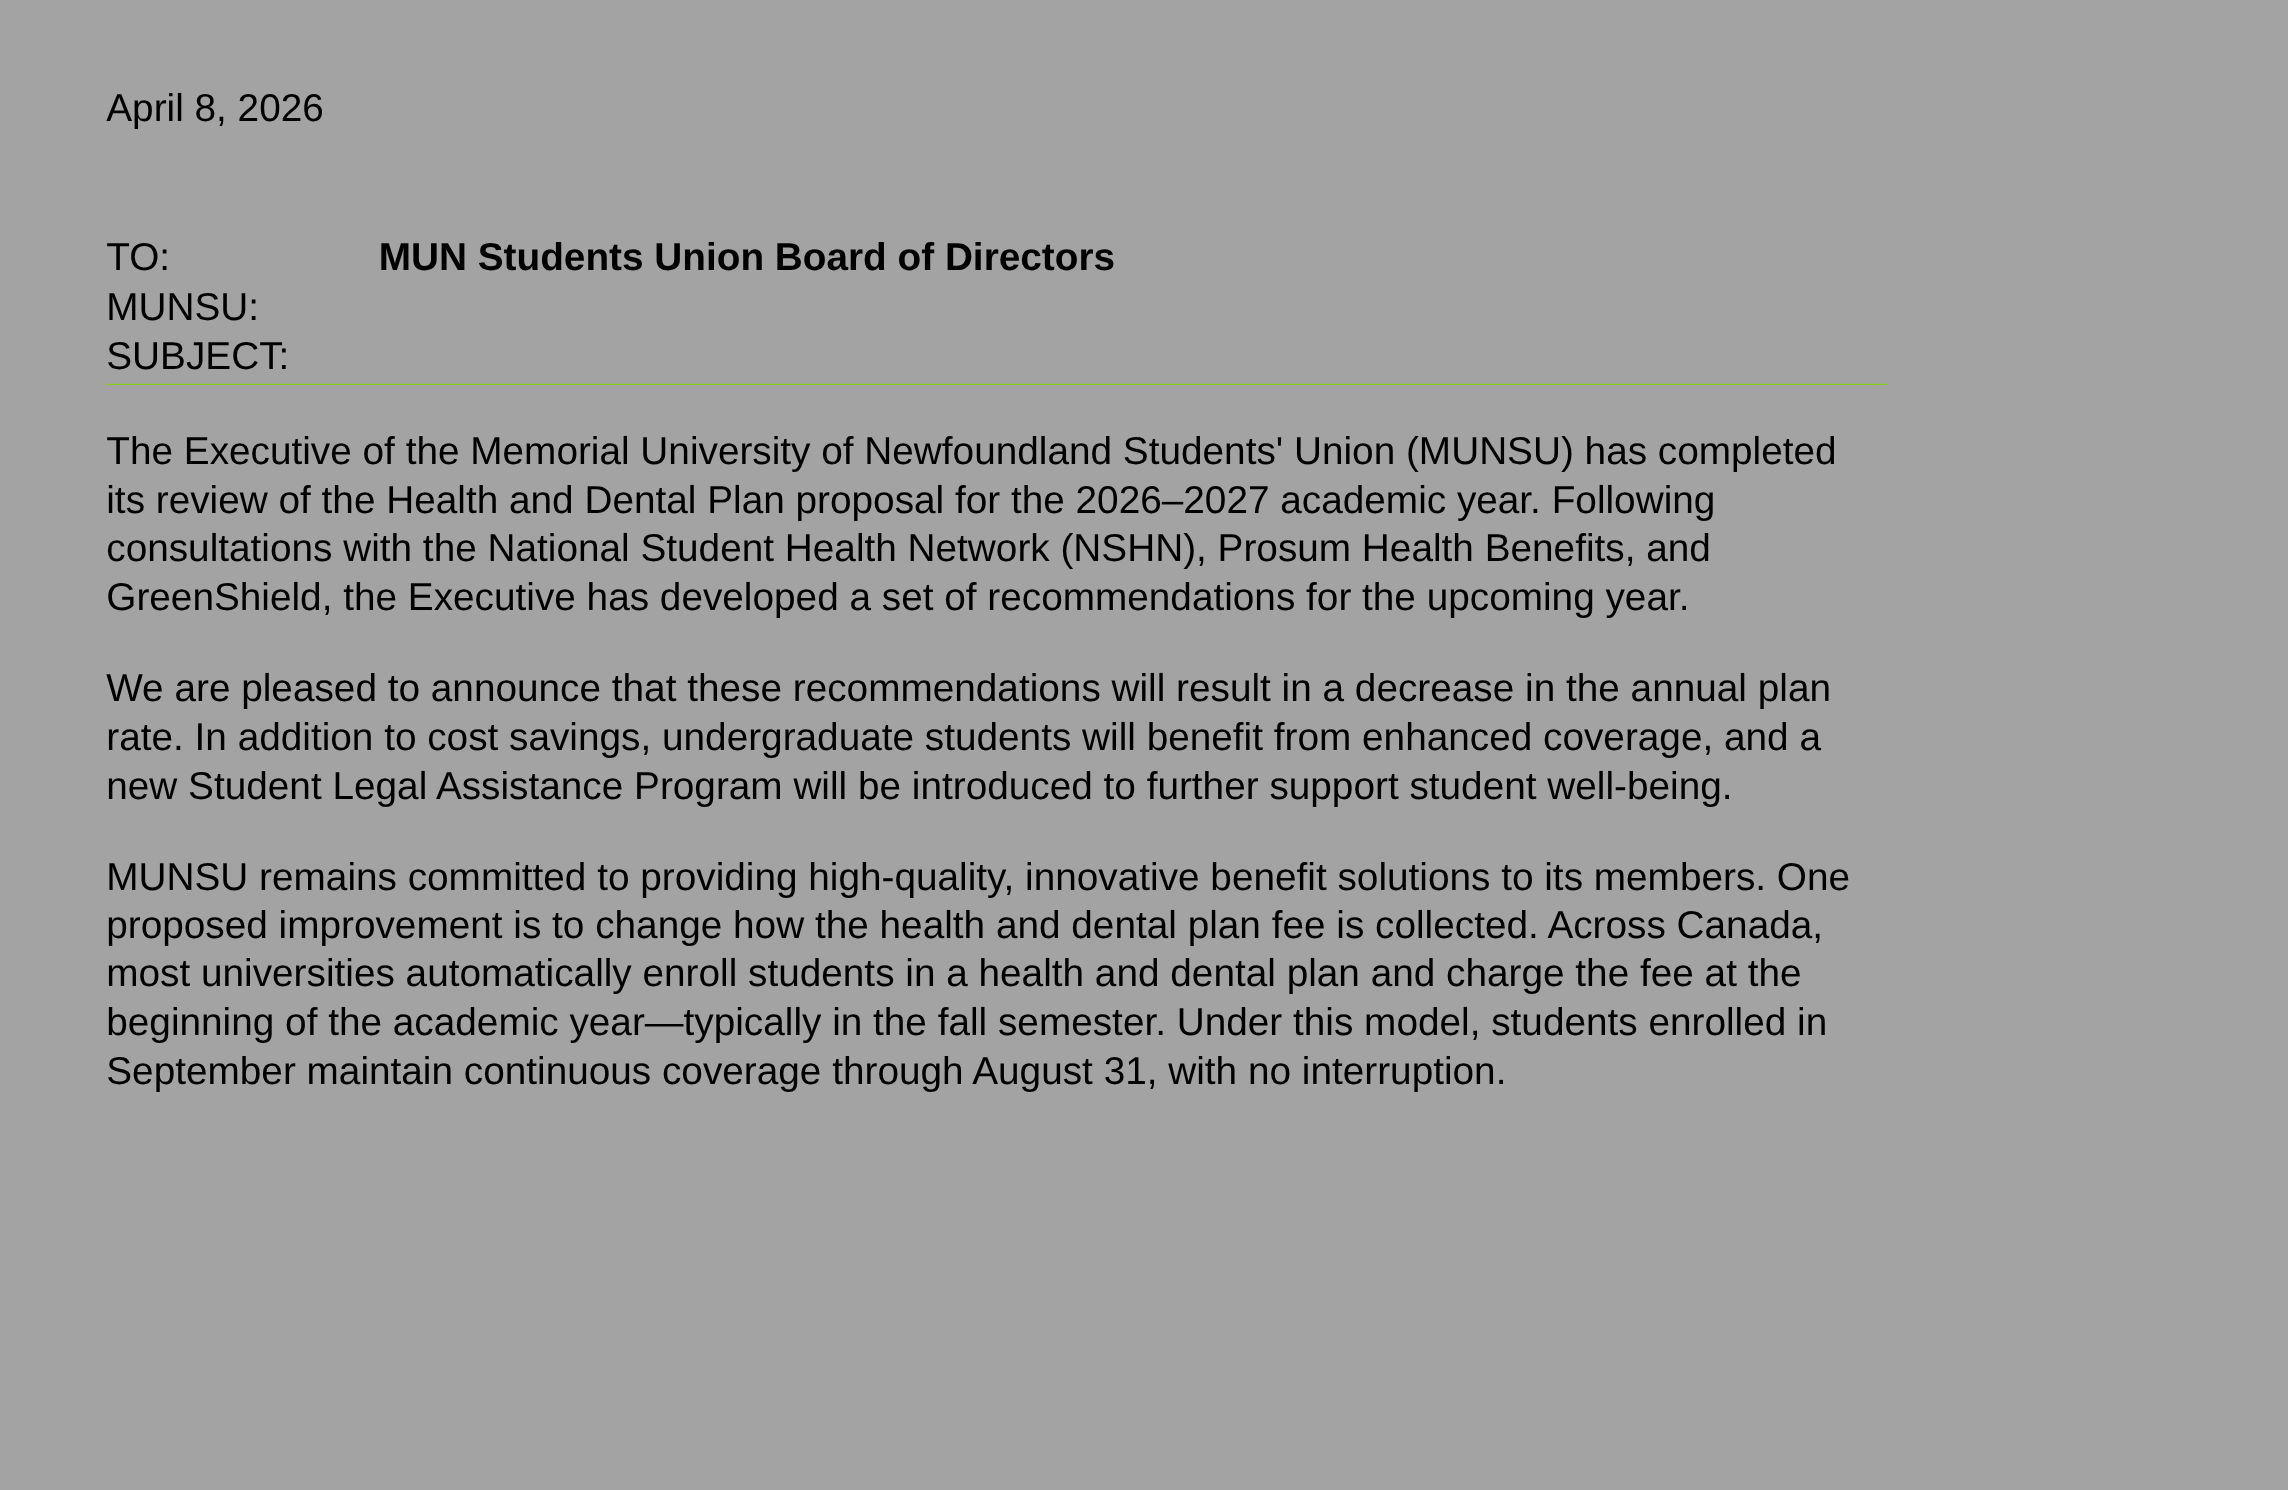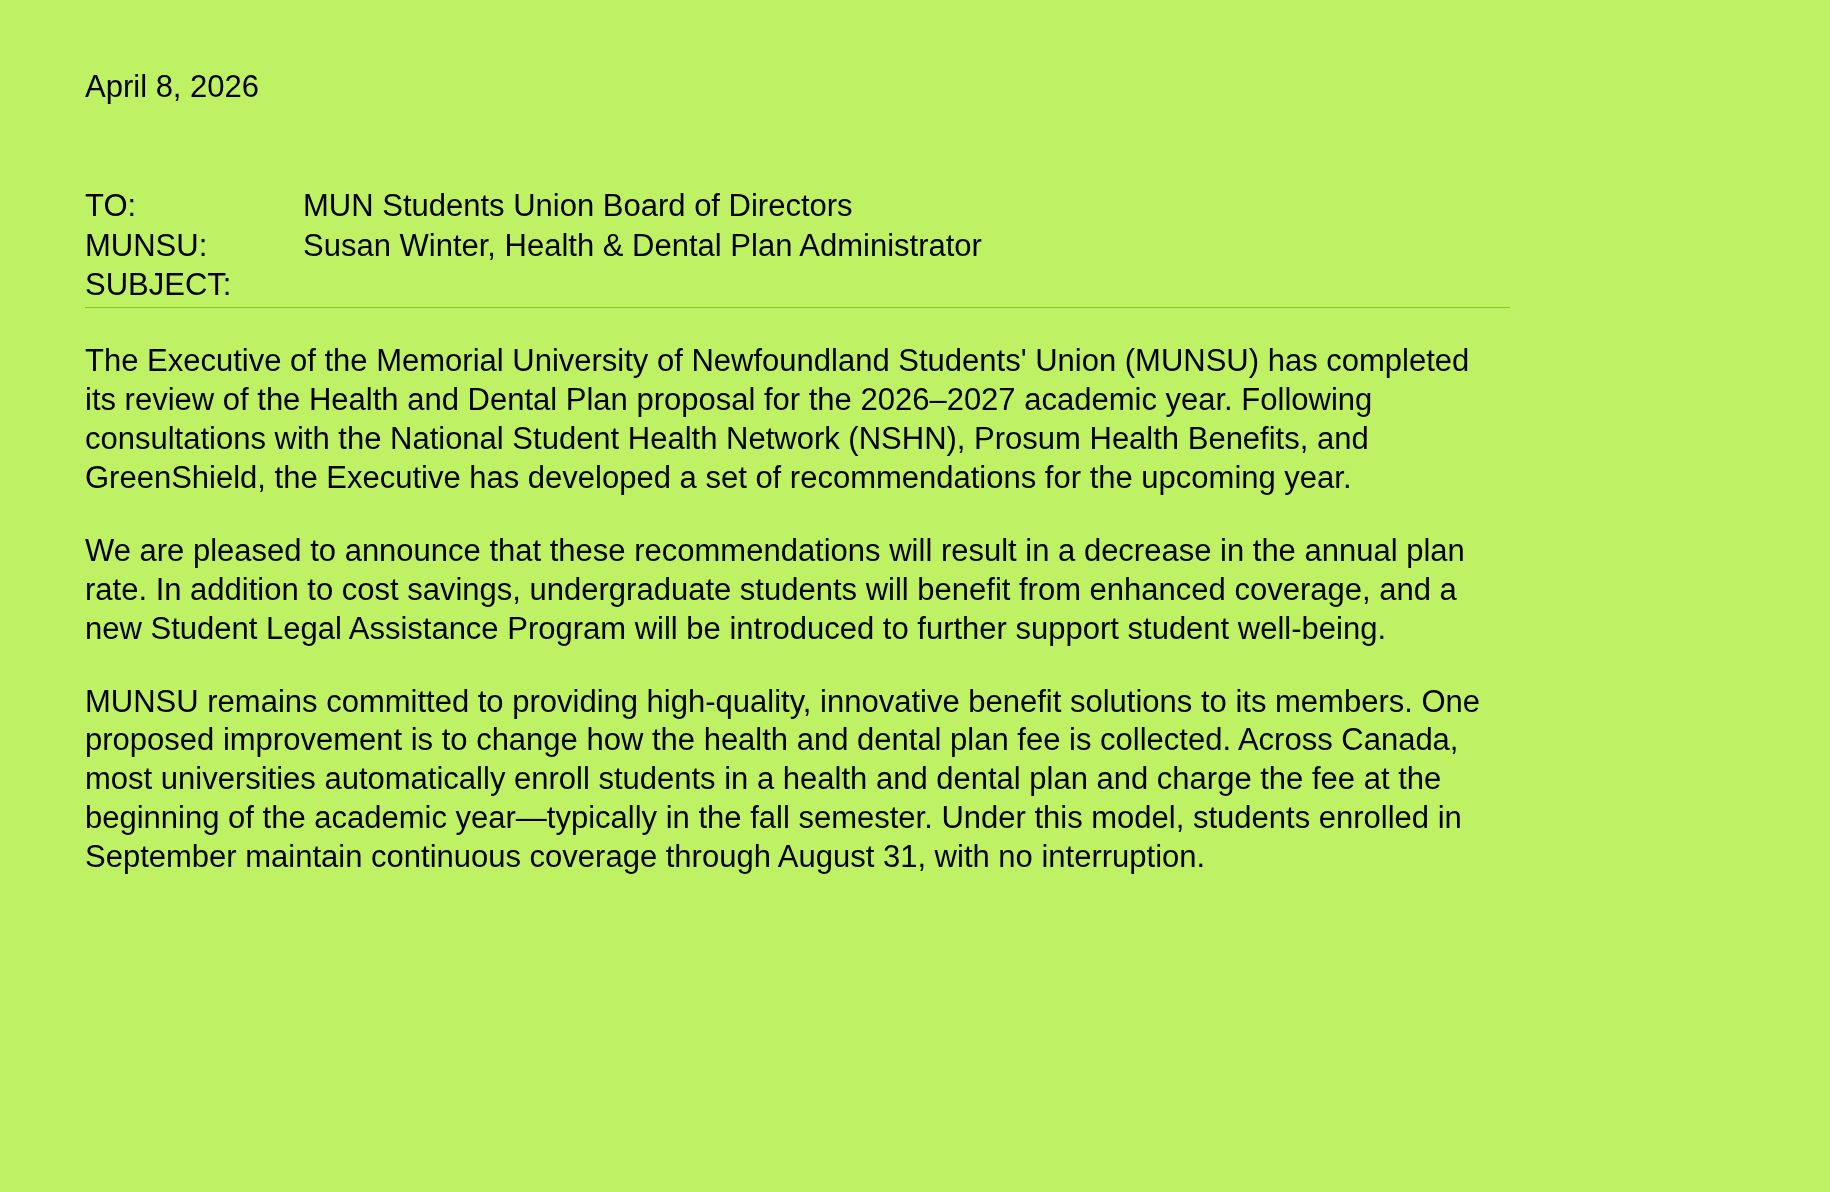--- a/index.html
+++ b/index.html
@@ -11,21 +11,21 @@
     width: 1830px;
     height: 1192px;
     font-family: "Liberation Sans", sans-serif;
     color: #000000;
     overflow: hidden;
   }
   .page {
     position: relative;
     width: 1830px;
     height: 1192px;
-    background: #bef264;
+    background: #a3a3a3;
     box-sizing: border-box;
     padding: 0 0 0 0;
   }
   .content {
     position: absolute;
     left: 85px;
     top: 0;
     width: 1430px;
   }
   .date-line {
@@ -45,20 +45,21 @@
     font-size: 31px;
     line-height: 1.27;
     white-space: pre;
   }
   .memo-label {
     width: 218px;
     flex: 0 0 218px;
   }
   .memo-value {
     flex: 1 1 auto;
+    font-weight: bold;
   }
   .body-para {
     font-size: 31px;
     line-height: 1.255;
     margin-top: 34px;
     width: 1420px;
     text-align: left;
     word-spacing: 0px;
   }
   .body-para.first {
@@ -74,21 +75,20 @@
 
     <div class="memo-header">
 
       <div class="memo-row">
         <div class="memo-label">TO:</div>
         <div class="memo-value">MUN Students Union Board of Directors</div>
       </div>
 
       <div class="memo-row">
         <div class="memo-label">MUNSU:</div>
-        <div class="memo-value">Susan Winter, Health &amp; Dental Plan Administrator</div>
       </div>
 
       <div class="memo-row">
         <div class="memo-label">SUBJECT:</div>
       </div>
 
     </div>
 
     <div class="body-para first">The Executive of the Memorial University of Newfoundland Students' Union (MUNSU) has completed its review of the Health and Dental Plan proposal for the 2026–2027 academic year. Following consultations with the National Student Health Network (NSHN), Prosum Health Benefits, and GreenShield, the Executive has developed a set of recommendations for the upcoming year.</div>
 

